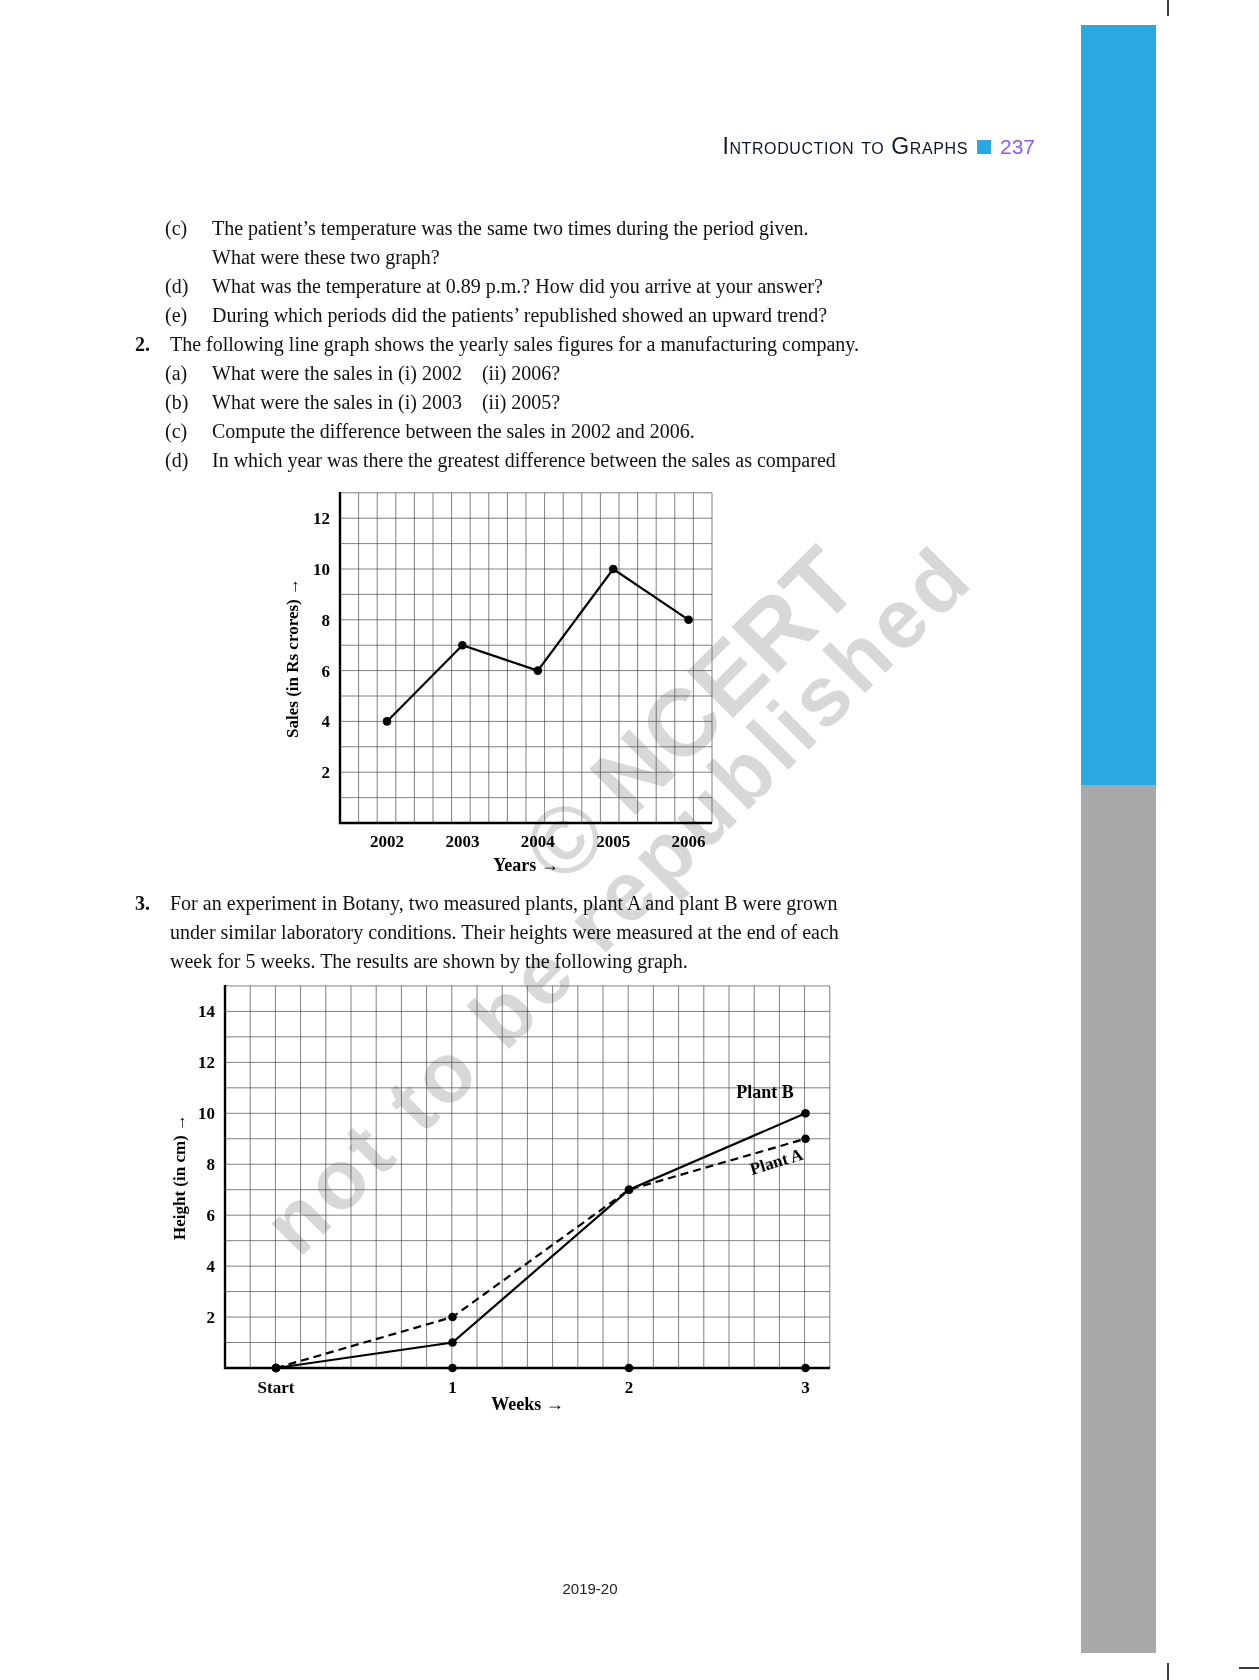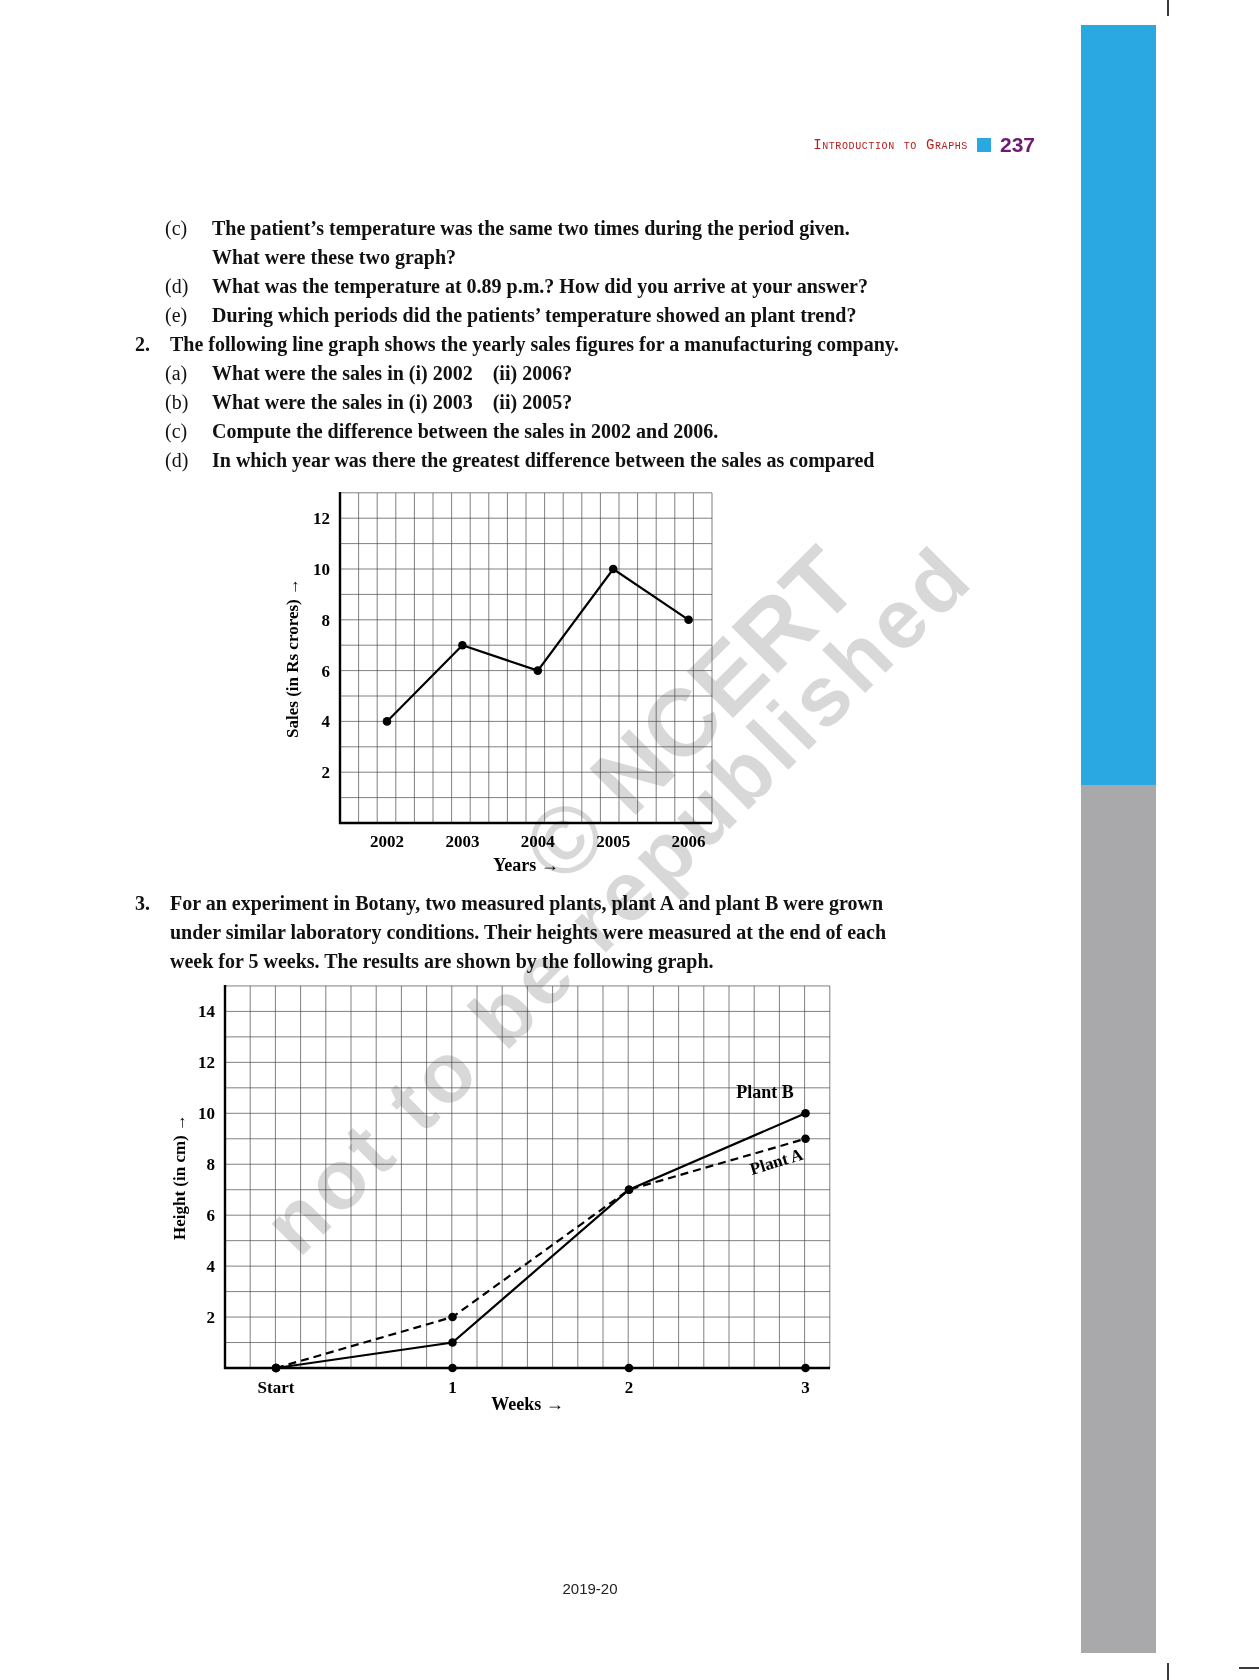--- a/index.html
+++ b/index.html
@@ -15,41 +15,41 @@
 
   
   .trim { position:absolute; background:#3a3a3a; z-index:0; }
   .tm-tr { left:1167px; top:0;      width:1.5px; height:16px; }
   .tm-br { left:1167px; top:1663px; width:1.5px; height:17px; }
   .tm-bh { left:1239px; top:1667px; width:20px;  height:1.5px; }
 
   
   .header { position:absolute; top:133px; right:224px; display:flex; align-items:center; gap:9px; z-index:3; }
   .chapter {
-    font-family:Liberation Mono, monospace; font-variant:small-caps;
-    font-size:14px; letter-spacing:.6px; color:#b91c1c;
+    font-family:Liberation Sans, sans-serif; font-variant:small-caps;
+    font-size:23px; letter-spacing:.6px; color:#0f172a;
   }
   .sq { width:14px; height:14px; background:#29A8E2; display:inline-block; }
-  .pagenum { font-family:"Liberation Sans", sans-serif; font-weight:bold; font-size:21px; color:#701a75; }
+  .pagenum { font-family:"Liberation Sans", sans-serif; font-weight:normal; font-size:21px; color:#8b5cf6; }
 
   
   .wm {
     position:absolute; z-index:1; white-space:nowrap; pointer-events:none;
     font-family:"Liberation Sans", sans-serif; font-weight:bold; color:rgba(158,158,158,.40);
   }
   .wm1 { left:690px; top:715px; font-size:95px; transform:translate(-50%,-50%) rotate(-45deg); }
   .wm2 { left:618px; top:900px; font-size:84px; letter-spacing:5px; transform:translate(-50%,-50%) rotate(-45deg); }
 
   
   .content { position:absolute; left:135px; top:214px; width:810px; font-size:20px; line-height:29px; z-index:2; }
   .row { display:flex; }
   .row.sub { padding-left:30px; }
   .lbl { flex:0 0 47px; }
   .row.main > .lbl { flex:0 0 35px; font-weight:bold; }
-  .txt { flex:1;font-weight:bold; }
+  .txt { flex:1; }
   .txt span { display:block; white-space:nowrap; }
 
   svg.chart { display:block; }
   .chart1 { margin:12px 0 0 150px; }
   .chart2 { margin:0 0 0 30px; }
   .q3gap { margin-top:8px; }
 
   .footer {
     position:absolute; top:1540px; left:455px; width:270px; text-align:center;
     font-family:"Liberation Sans", sans-serif; font-size:15px; color:#222; z-index:2;margin-top:40px;
@@ -89,21 +89,21 @@
     <div class="row sub">
       <div class="lbl">(d)</div>
       <div class="txt">
         <span>What was the temperature at 0.89 p.m.? How did you arrive at your answer?</span>
       </div>
     </div>
 
     <div class="row sub">
       <div class="lbl">(e)</div>
       <div class="txt">
-        <span>During which periods did the patients’ temperature showed an plant trend?</span>
+        <span>During which periods did the patients’ republished showed an upward trend?</span>
       </div>
     </div>
 
     <div class="row main">
       <div class="lbl">2.</div>
       <div class="txt">
         <span>The following line graph shows the yearly sales figures for a manufacturing company.</span>
       </div>
     </div>
 

